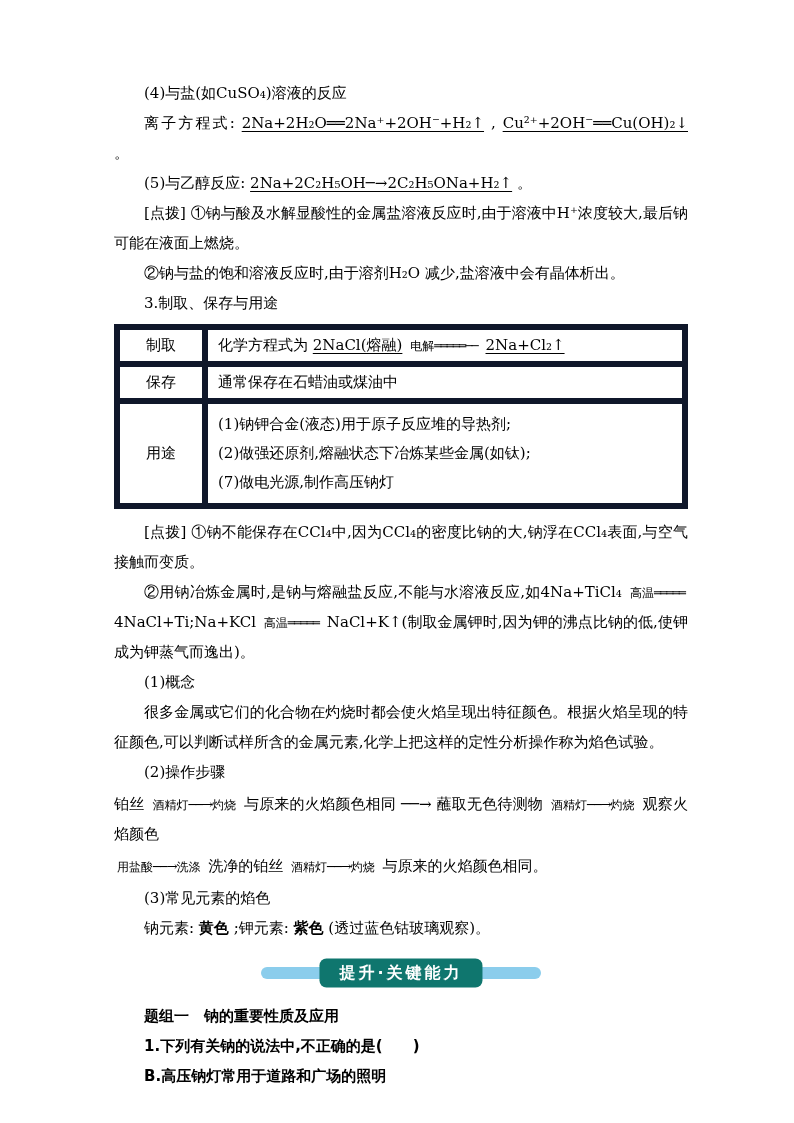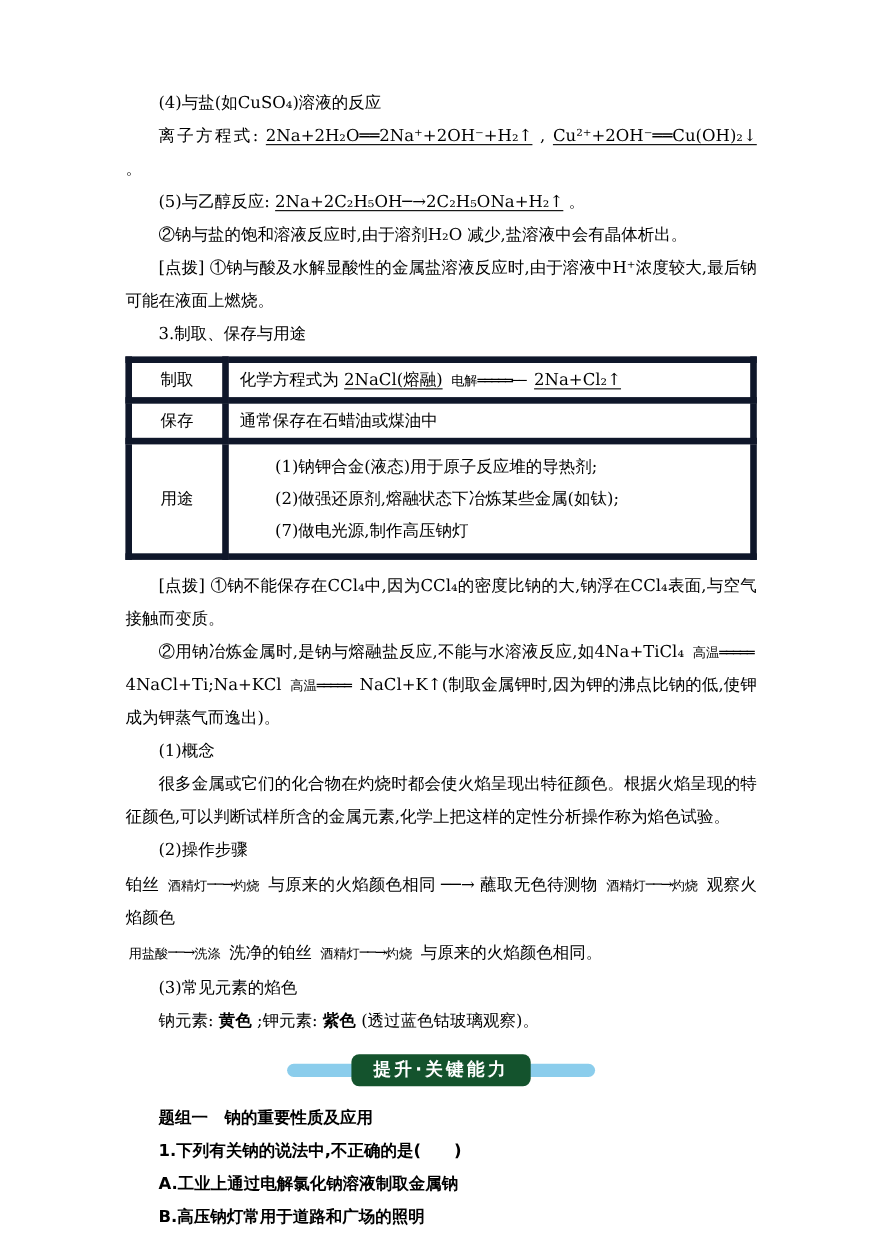--- a/index.html
+++ b/index.html
@@ -12,27 +12,27 @@
   .ans{font-weight:bold;}
   .hei{font-family:"DejaVu Sans","Liberation Sans",sans-serif;font-weight:bold;}
   .stack{display:inline-flex;align-items:center;
          vertical-align:middle;line-height:1.05;margin:0 3px;text-indent:0;}
   .stack .top,.stack .bottom{font-size:12px;white-space:nowrap;}
   .stack .line{font-size:12px;letter-spacing:-1px;line-height:0.85;white-space:nowrap;}
   .stack .arrow{font-size:13px;letter-spacing:-1px;line-height:0.9;white-space:nowrap;}
   table.info{border-collapse:collapse;width:100%;margin:6px 0 8px;}
   table.info td{border:6px solid #0f172a;padding:6px 10px;vertical-align:middle;}
   td.rowhead{width:62px;text-align:center;}
-  .usage-line{line-height:29px;margin-left:32px;}
+  .usage-line{line-height:29px;}
   .flow-line{line-height:30px;margin:2px 0;}
   .banner-wrap{position:relative;width:280px;height:36px;margin:12px auto 10px;}
   .banner-bar{position:absolute;left:0;right:0;top:50%;transform:translateY(-50%);
               height:12px;background:#8bcdec;border-radius:6px;}
   .banner-box{position:absolute;left:50%;top:50%;transform:translate(-50%,-50%);
-              background:#14532d;color:#fff;border-radius:7px;padding:4px 20px;
+              background:#0f766e;color:#fff;border-radius:7px;padding:4px 20px;
               font-family:"DejaVu Sans","Liberation Sans",sans-serif;
               font-weight:bold;font-size:16px;letter-spacing:3px;white-space:nowrap;}
 </style>
 </head>
 <body>
 
 <div class="page">
 
   <p class="para">(4)与盐(如CuSO₄)溶液的反应</p>
 
@@ -43,22 +43,22 @@
     <span class="u">Cu²⁺+2OH⁻══Cu(OH)₂↓</span>
     <span>。</span>
   </p>
 
   <p class="para">
     <span>(5)与乙醇反应:</span>
     <span class="u">2Na+2C₂H₅OH─→2C₂H₅ONa+H₂↑</span>
     <span>。</span>
   </p>
 
+  <p class="para">[点拨] ①钠与酸及水解显酸性的金属盐溶液反应时,由于溶液中H⁺浓度较大,最后钠可能在液面上燃烧。</p>
   <p class="para">②钠与盐的饱和溶液反应时,由于溶剂H₂O 减少,盐溶液中会有晶体析出。</p>
-  <p class="para">[点拨] ①钠与酸及水解显酸性的金属盐溶液反应时,由于溶液中H⁺浓度较大,最后钠可能在液面上燃烧。</p>
   <p class="para">3.制取、保存与用途</p>
 
   <table class="info">
     <tbody>
       <tr>
         <td class="rowhead">制取</td>
         <td>
           <span>化学方程式为 </span>
           <span class="u">2NaCl(熔融)</span>
           <span class="stack">
@@ -147,16 +147,15 @@
     <span>(透过蓝色钴玻璃观察)。</span>
   </p>
 
   <div class="banner-wrap">
     <div class="banner-bar"></div>
     <div class="banner-box">提升·关键能力</div>
   </div>
 
   <p class="para hei">题组一　钠的重要性质及应用</p>
   <p class="para hei">1.下列有关钠的说法中,不正确的是(　　)</p>
-  <p class="para hei">A.工业上通过电解氯化钠溶液制取金属钠</p>
   <p class="para hei">B.高压钠灯常用于道路和广场的照明</p>
 
 </div>
 
 </body></html>

